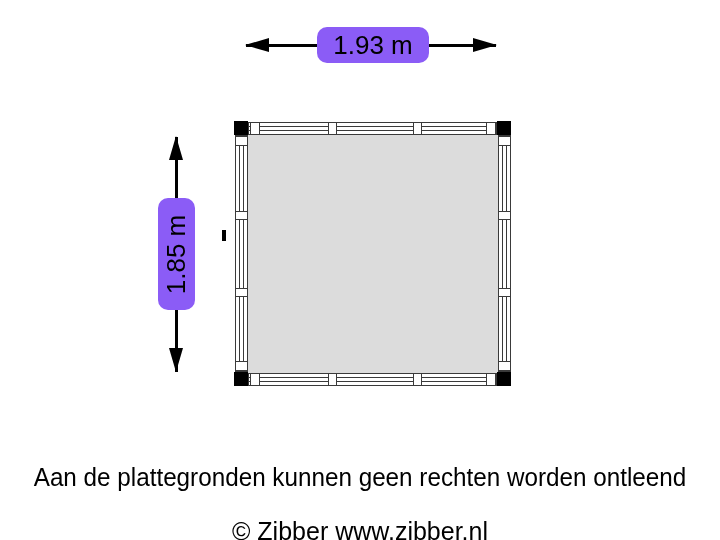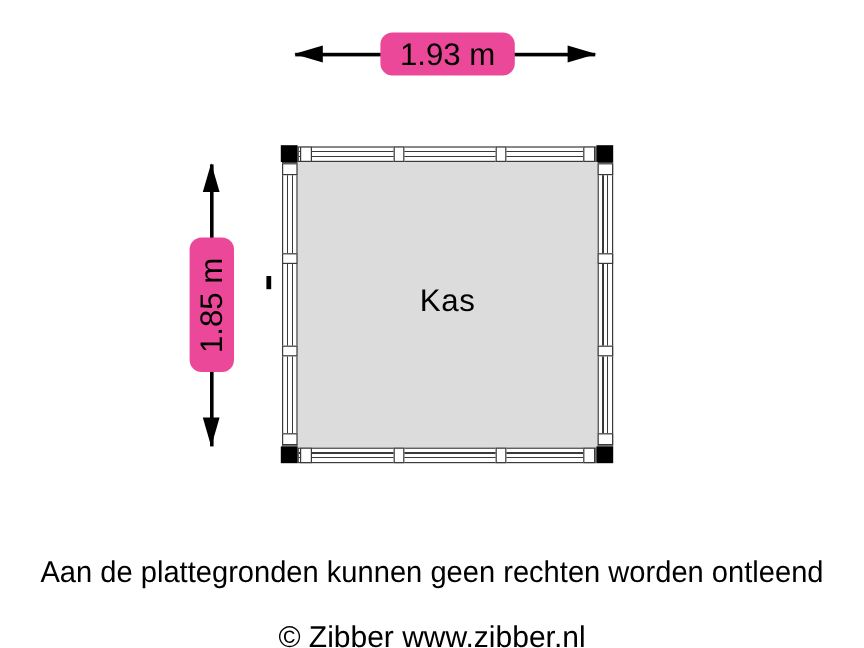--- a/index.html
+++ b/index.html
@@ -40,21 +40,21 @@
     display:flex;align-items:center;justify-content:center;}
   .room-label-box span{font-size:26px;transform:translateY(-4px);letter-spacing:0.5px;}
 
   
   .dim-line{background:var(--post);z-index:5;}
   .arrowhead{width:0;height:0;z-index:5;}
   .ah-left{border-top:7px solid transparent;border-bottom:7px solid transparent;border-right:24px solid var(--post);}
   .ah-right{border-top:7px solid transparent;border-bottom:7px solid transparent;border-left:24px solid var(--post);}
   .ah-up{border-left:7px solid transparent;border-right:7px solid transparent;border-bottom:24px solid var(--post);}
   .ah-down{border-left:7px solid transparent;border-right:7px solid transparent;border-top:24px solid var(--post);}
-  .dim-label{background:#ec4899;border-radius:10px;z-index:6;
+  .dim-label{background:#8b5cf6;border-radius:10px;z-index:6;
     display:flex;align-items:center;justify-content:center;font-size:26px;}
   .dim-label-top{left:317px;top:27px;width:112px;height:36px;}
   .dim-label-left{left:158px;top:198px;width:37px;height:112px;}
   .dim-label-left span{transform:rotate(-90deg);white-space:nowrap;}
 
   
   .footer-line{left:0;width:720px;text-align:center;z-index:5;}
   .footer-disclaimer{top:463px;font-size:25px;transform:scaleX(0.97);}
   .footer-copyright{top:489px;font-size:25px;margin-top:28px;}
 </style>
@@ -104,20 +104,17 @@
   <div class="abs mull" style="left:498px;top:288px;width:13px;height:9px;"></div>
   <div class="abs mull" style="left:498px;top:361px;width:13px;height:10px;"></div>
 
   <div class="abs corner" style="left:234px;top:121px;"></div>
   <div class="abs corner" style="left:497px;top:121px;"></div>
   <div class="abs corner" style="left:234px;top:372px;"></div>
   <div class="abs corner" style="left:497px;top:372px;"></div>
 
   <div class="abs tick-mark"></div>
 
-  <div class="abs room-label-box">
-    <span>Kas</span>
-  </div>
 
   <div class="abs footer-line footer-disclaimer">Aan de plattegronden kunnen geen rechten worden ontleend</div>
   <div class="abs footer-line footer-copyright">© Zibber www.zibber.nl</div>
 
 </div>
 
 </body></html>

